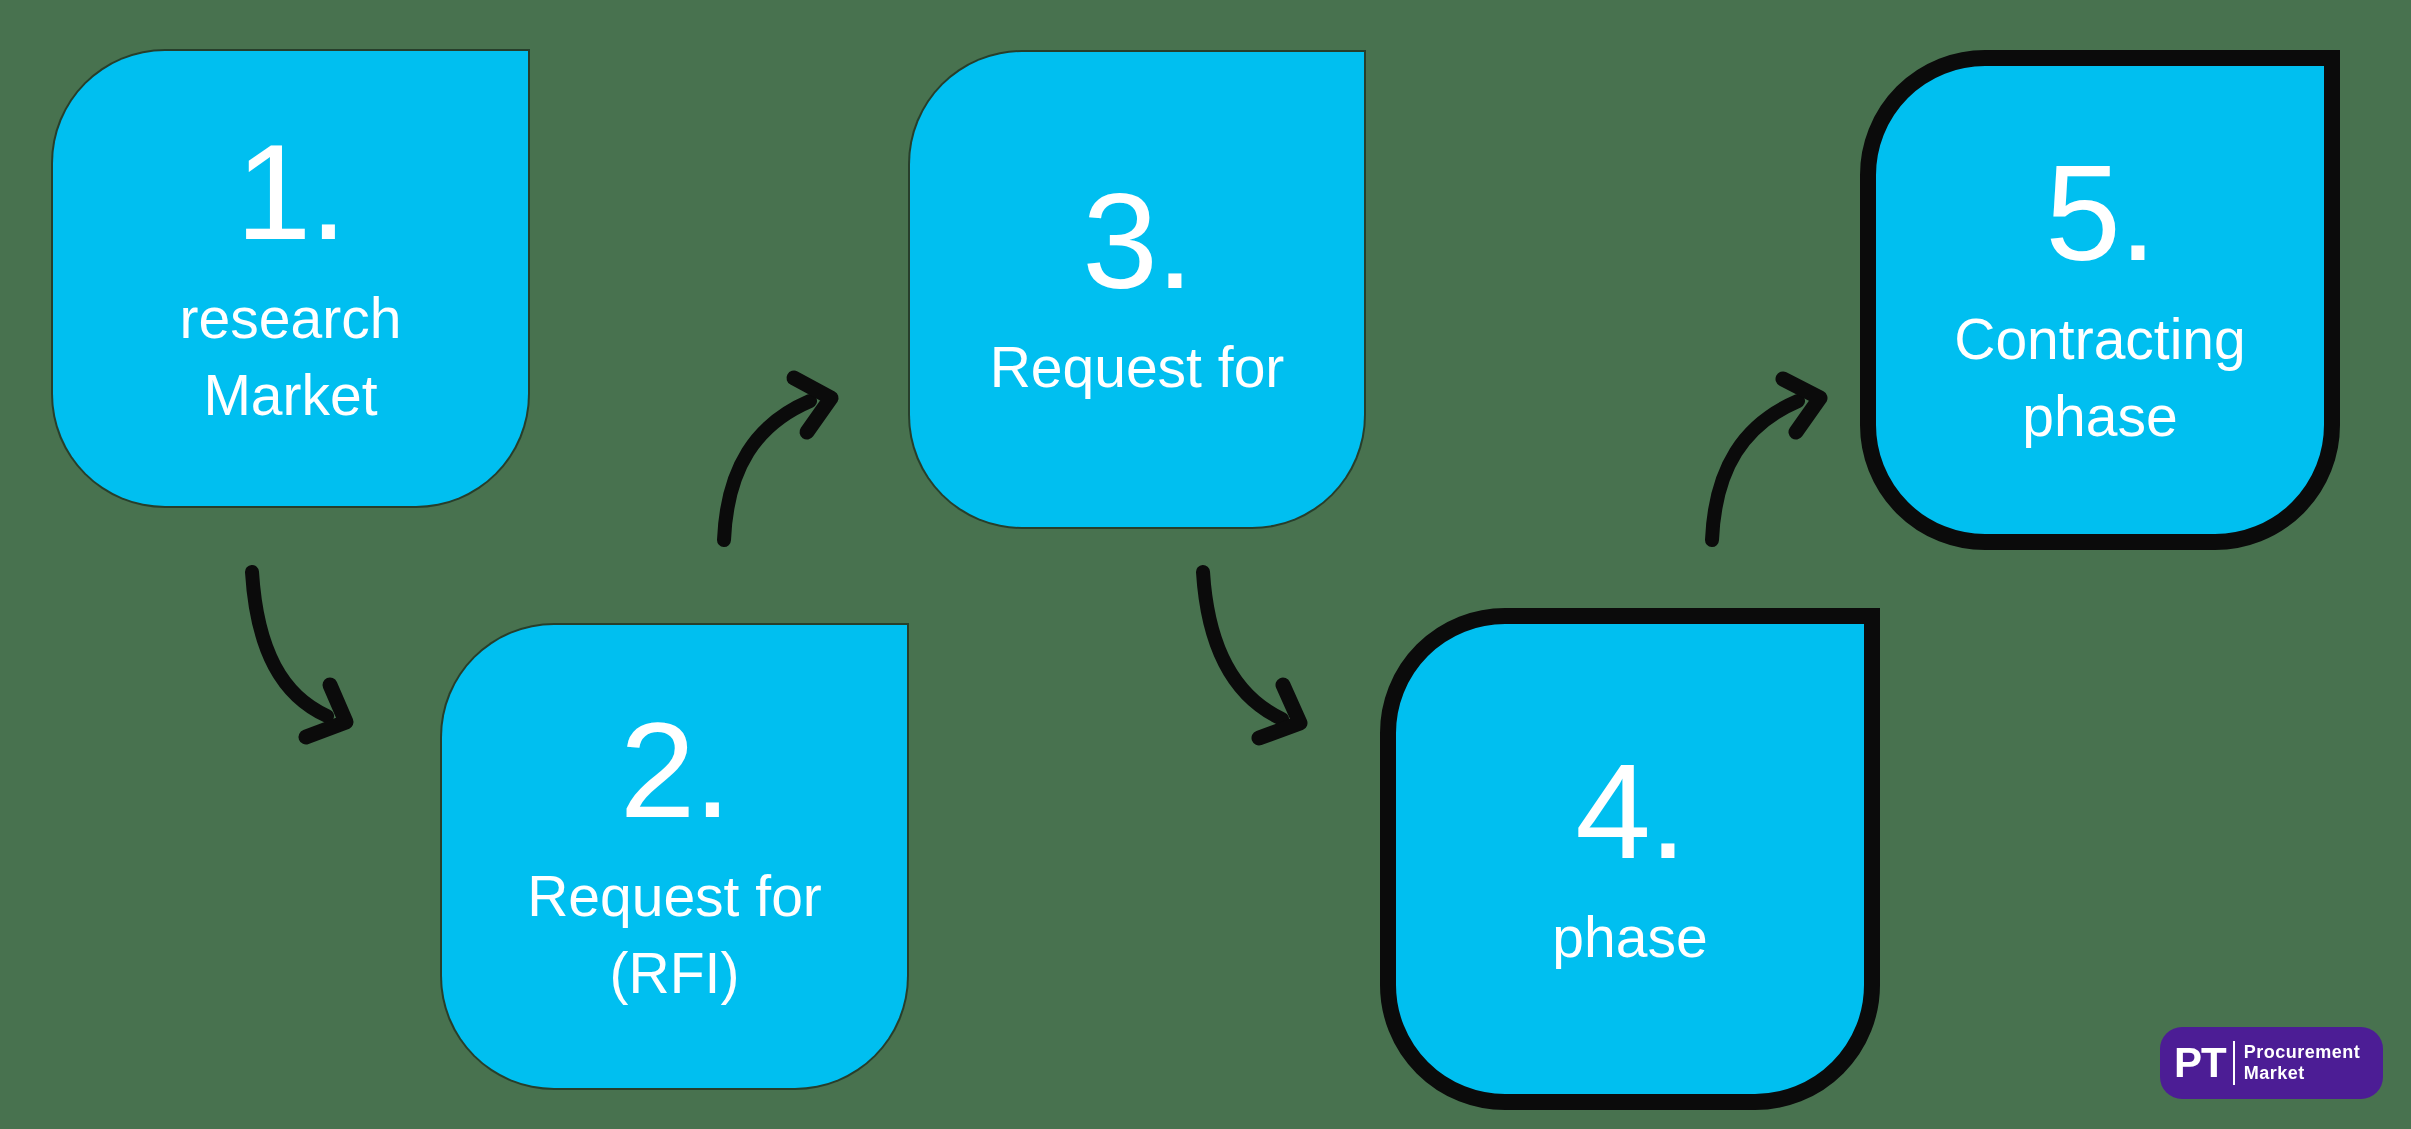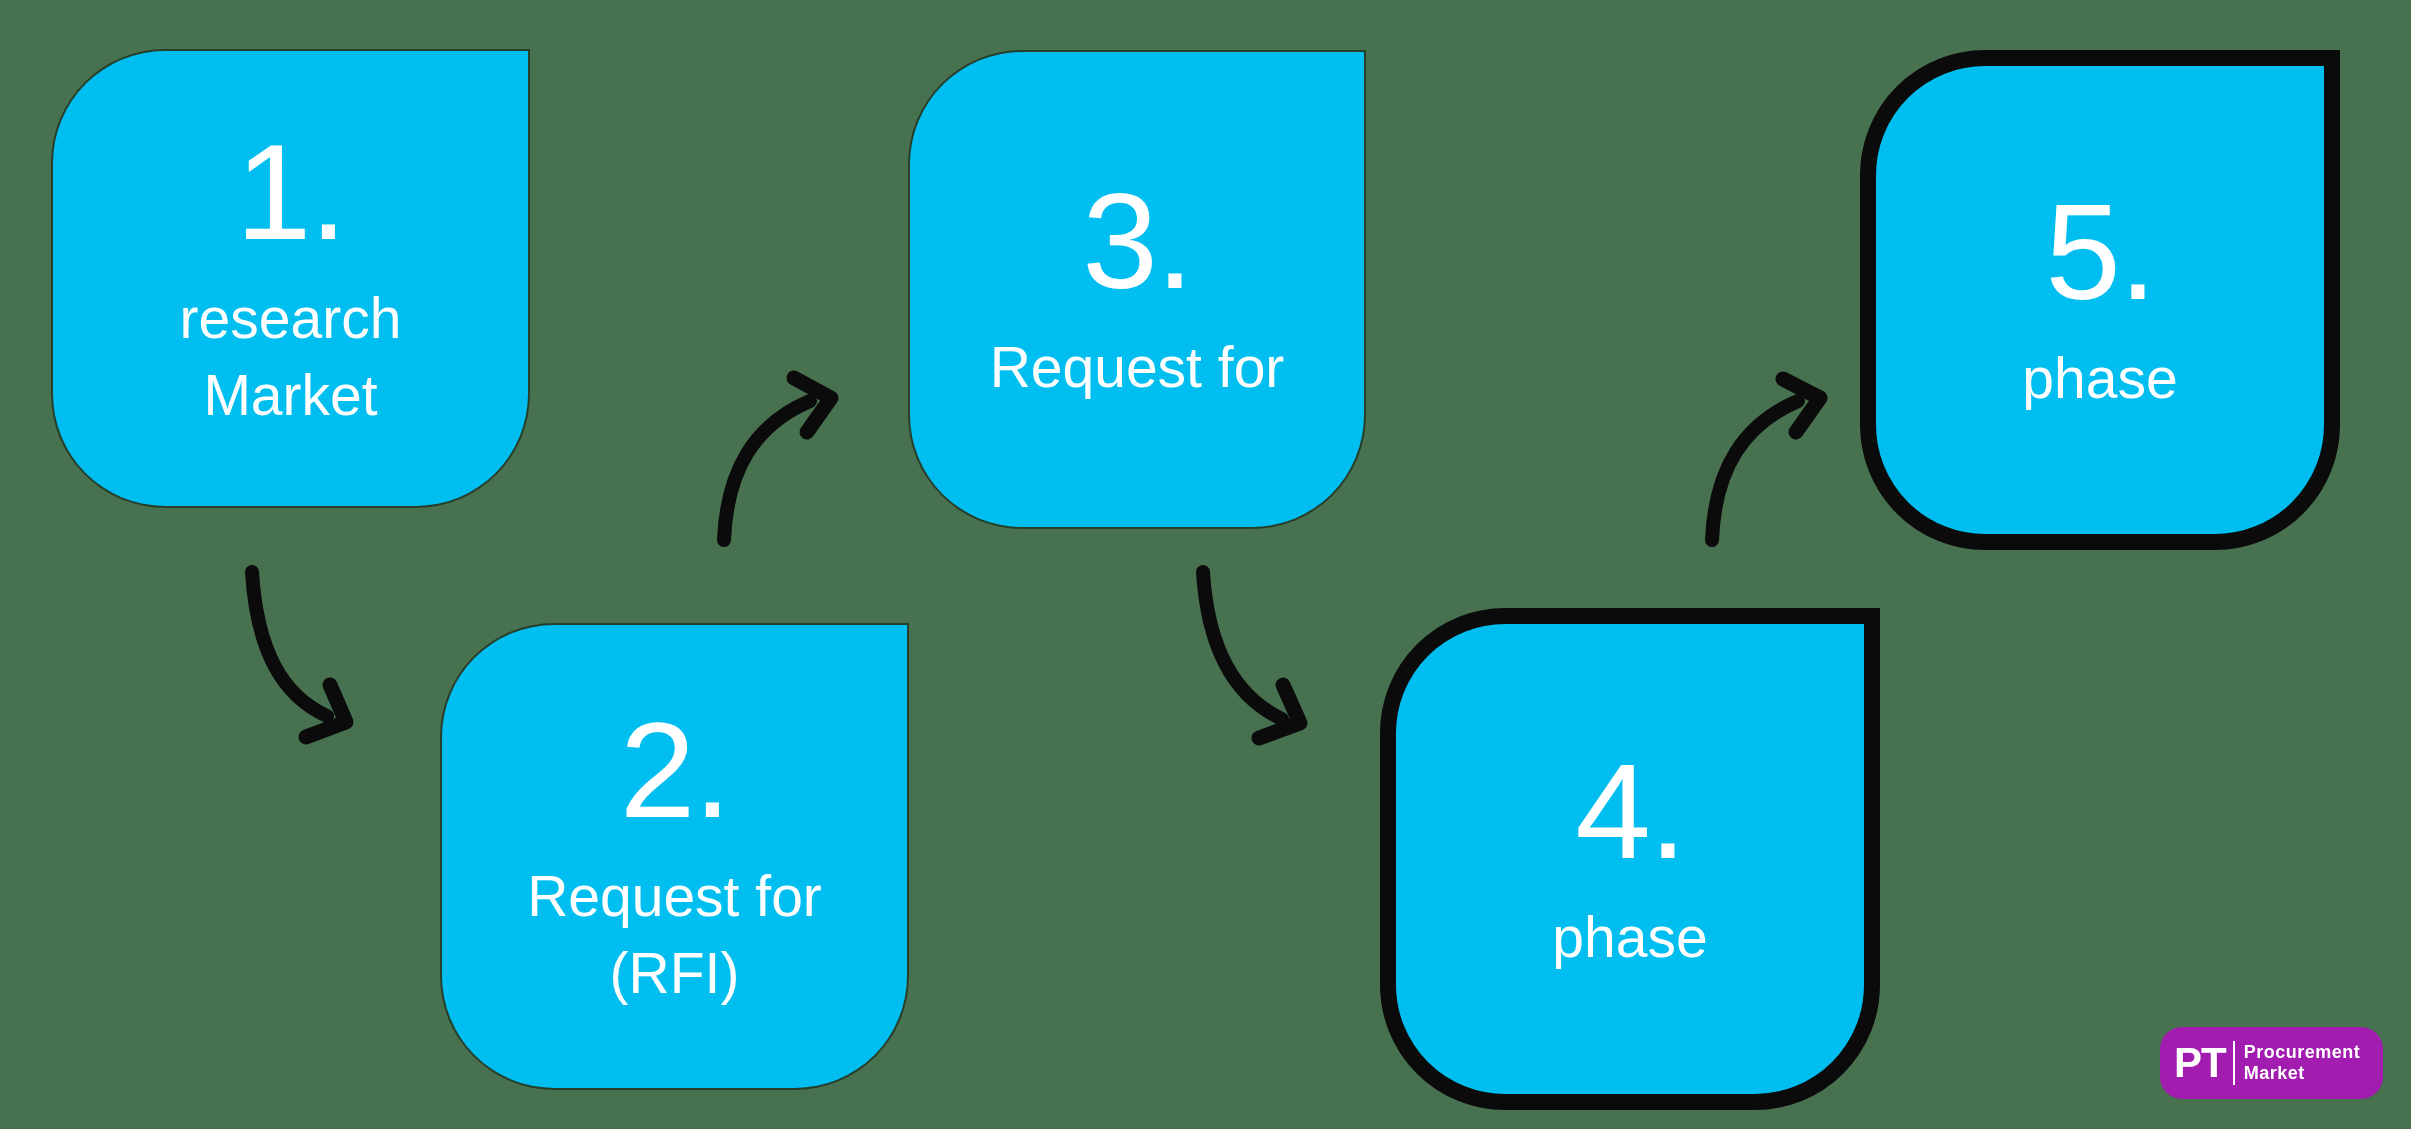--- a/index.html
+++ b/index.html
@@ -42,21 +42,21 @@
   .arrows{position:absolute;left:0;top:0;width:2411px;height:1129px;}
   .arrows path{
     fill:none;stroke:#0B0B0B;
     stroke-linecap:round;stroke-linejoin:round;
   }
   .arrows .shaft{stroke-width:14px;}
   .arrows .head{stroke-width:15px;}
   .logo{
     position:absolute;left:2160px;top:1027px;
     width:223px;height:72px;
-    background:#a21caf;border-radius:22px;
+    background:#4c1d95;border-radius:22px;
     display:flex;align-items:center;
     color:#ffffff;box-sizing:border-box;
     padding-left:14px;
   }
   .logo-pt{
     font-size:42px;font-weight:700;letter-spacing:-1px;
     line-height:1;
   }
   .logo-divider{
     width:2px;height:44px;background:#ffffff;
@@ -89,20 +89,21 @@
     <div class="line">Request for</div>
   </div>
 
   <div class="step s4 bordered">
     <div class="num">4.</div>
     <div class="line">phase</div>
   </div>
 
   <div class="step s5 bordered">
     <div class="num">5.</div>
+    <div class="line">Contracting</div>
     <div class="line">phase</div>
   </div>
 
   <svg class="arrows" viewBox="0 0 2411 1129" xmlns="http://www.w3.org/2000/svg">
     <g>
       <path class="shaft" d="M 252 572 C 257 652 283 696 327 716"></path>
       <path class="head" d="M 330 685 L 346 722 L 306 737"></path>
     </g>
     <g>
       <path class="shaft" d="M 724 540 C 727 468 756 424 810 401"></path>

